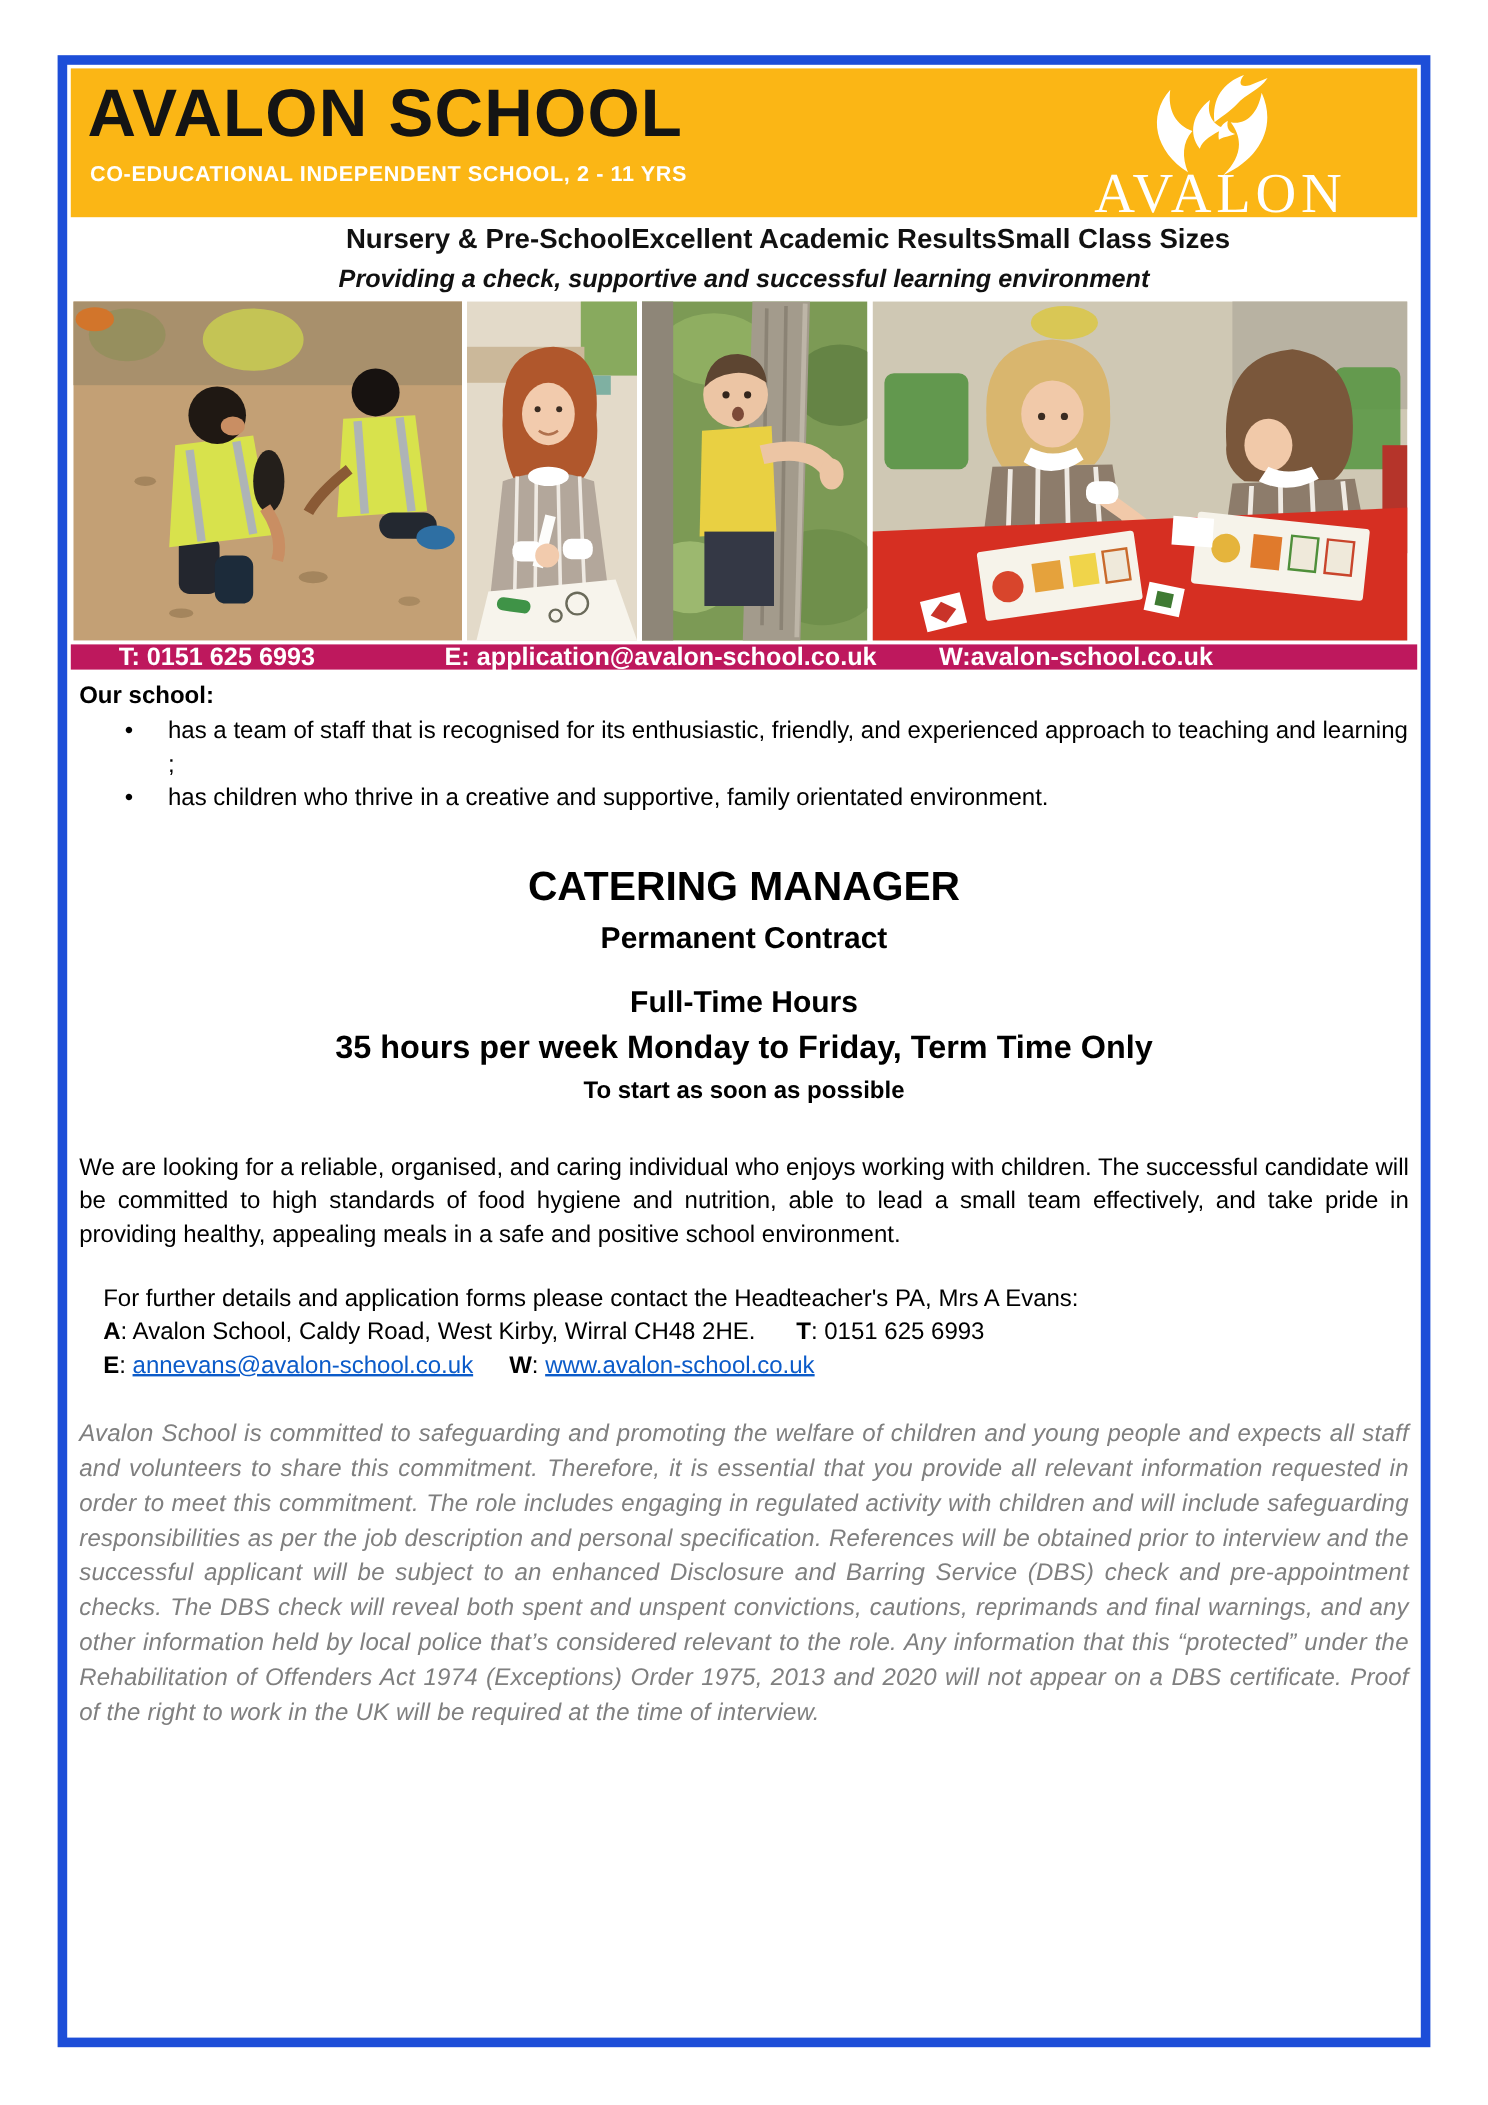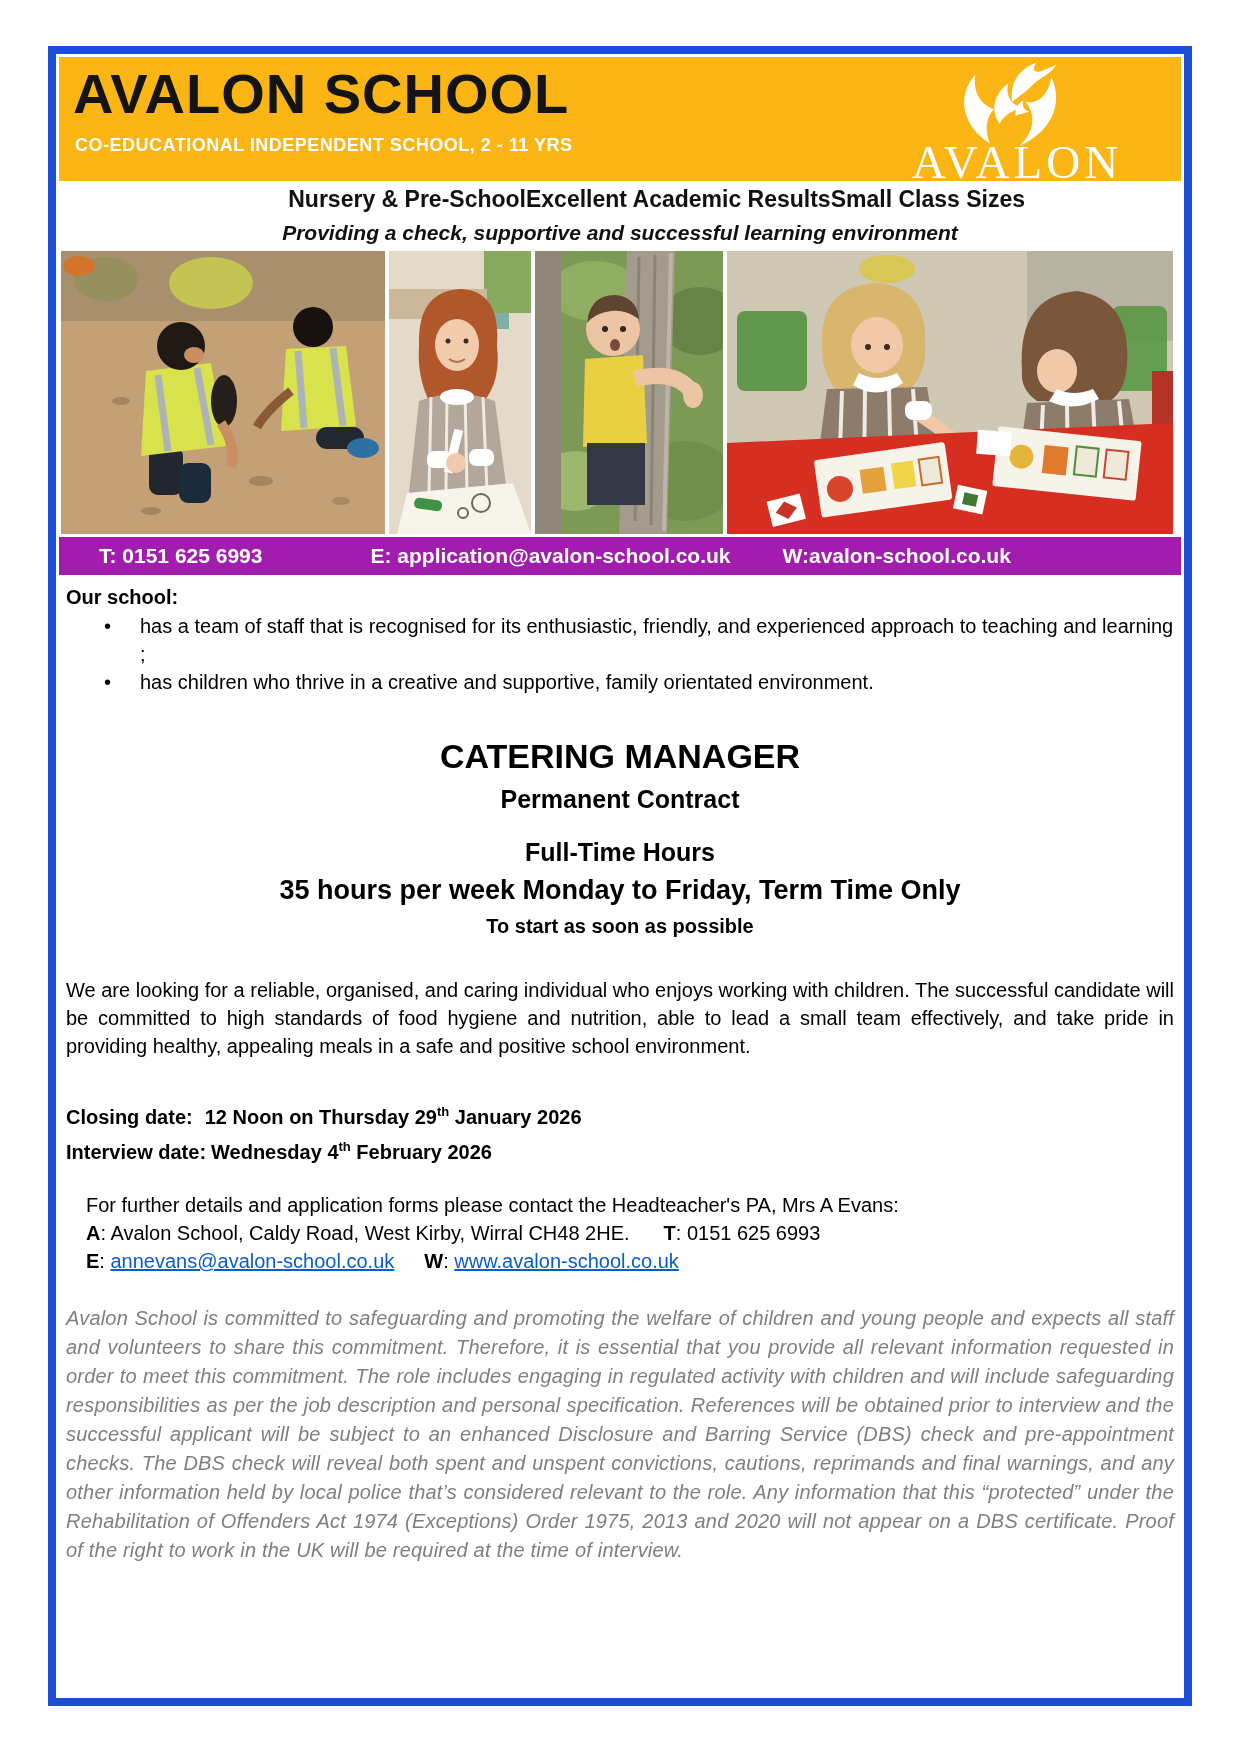--- a/index.html
+++ b/index.html
@@ -21,21 +21,21 @@
   .features{display:flex;justify-content:flex-end;align-items:center;height:37px;
             padding:0 156px 0 30px;font-size:23px;font-weight:bold;color:#111;}
   .tagline{height:33px;line-height:30px;text-align:center;font-size:21px;font-weight:bold;font-style:italic;color:#111;}
 
   
   .photos{display:flex;gap:4px;margin-left:2px;height:283px;}
   .photo{height:283px;overflow:hidden;}
   .photo svg{display:block;}
 
   
-  .cbar{margin-top:3px;height:38px;background:#a21caf;color:#ffffff;font-weight:bold;font-size:21px;
+  .cbar{margin-top:3px;height:21px;background:#be185d;color:#ffffff;font-weight:bold;font-size:21px;
         display:flex;align-items:center;white-space:nowrap;}
   .cbar .t{margin-left:40px;} .cbar .e{margin-left:108px;} .cbar .w{margin-left:52px;}
 
   
   .doc{padding:0 7px;font-size:20px;}
   .our-school{font-weight:bold;margin-top:9px;line-height:27px;}
   .bullets{list-style:none;margin:1px 0 0 0;padding:0;}
   .bullets li{position:relative;padding-left:74px;line-height:28px;}
   .bullets li::before{content:"\2022";position:absolute;left:38px;top:0;}
 
@@ -235,28 +235,20 @@
     </ul>
 
     <div class="cblock job-title">CATERING MANAGER</div>
     <div class="cblock job-l1">Permanent Contract</div>
     <div class="cblock job-l2">Full-Time Hours</div>
     <div class="cblock job-l3">35 hours per week Monday to Friday, Term Time Only</div>
     <div class="cblock job-l4">To start as soon as possible</div>
 
     <div class="desc">We are looking for a reliable, organised, and caring individual who enjoys working with children. The successful candidate will be committed to high standards of food hygiene and nutrition, able to lead a small team effectively, and take pride in providing healthy, appealing meals in a safe and positive school environment.</div>
 
-    <div class="dates">
-      <div>
-        <span>Closing date:</span><span class="lbl-gap"></span><span>12 Noon on Thursday 29</span><sup>th</sup><span> January 2026</span>
-      </div>
-      <div>
-        <span>Interview date:</span><span class="lbl-gap2"></span><span>Wednesday 4</span><sup>th</sup><span> February 2026</span>
-      </div>
-    </div>
 
     <div class="contact">
       <div>For further details and application forms please contact the Headteacher's PA, Mrs A Evans:</div>
       <div>
         <span class="b">A</span><span>: Avalon School, Caldy Road, West Kirby, Wirral CH48 2HE.</span><span class="b tel-lbl">T</span><span>: 0151 625 6993</span>
       </div>
       <div>
         <span class="b">E</span><span>: </span><a href="#">annevans@avalon-school.co.uk</a><span class="b w-lbl">W</span><span>: </span><a href="#">www.avalon-school.co.uk</a>
       </div>
     </div>

